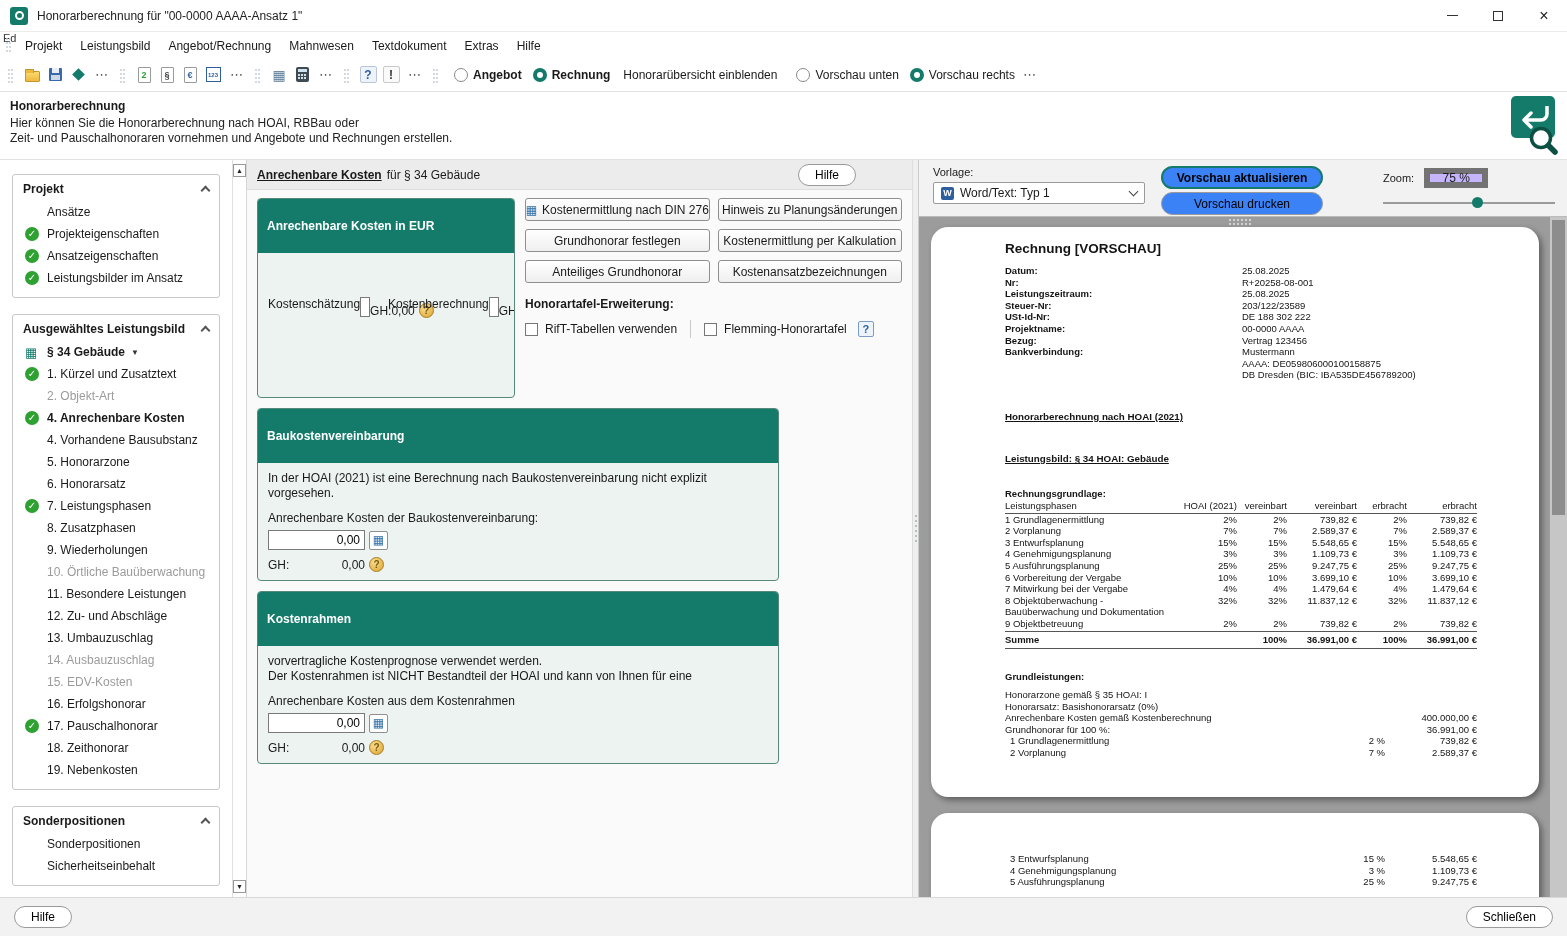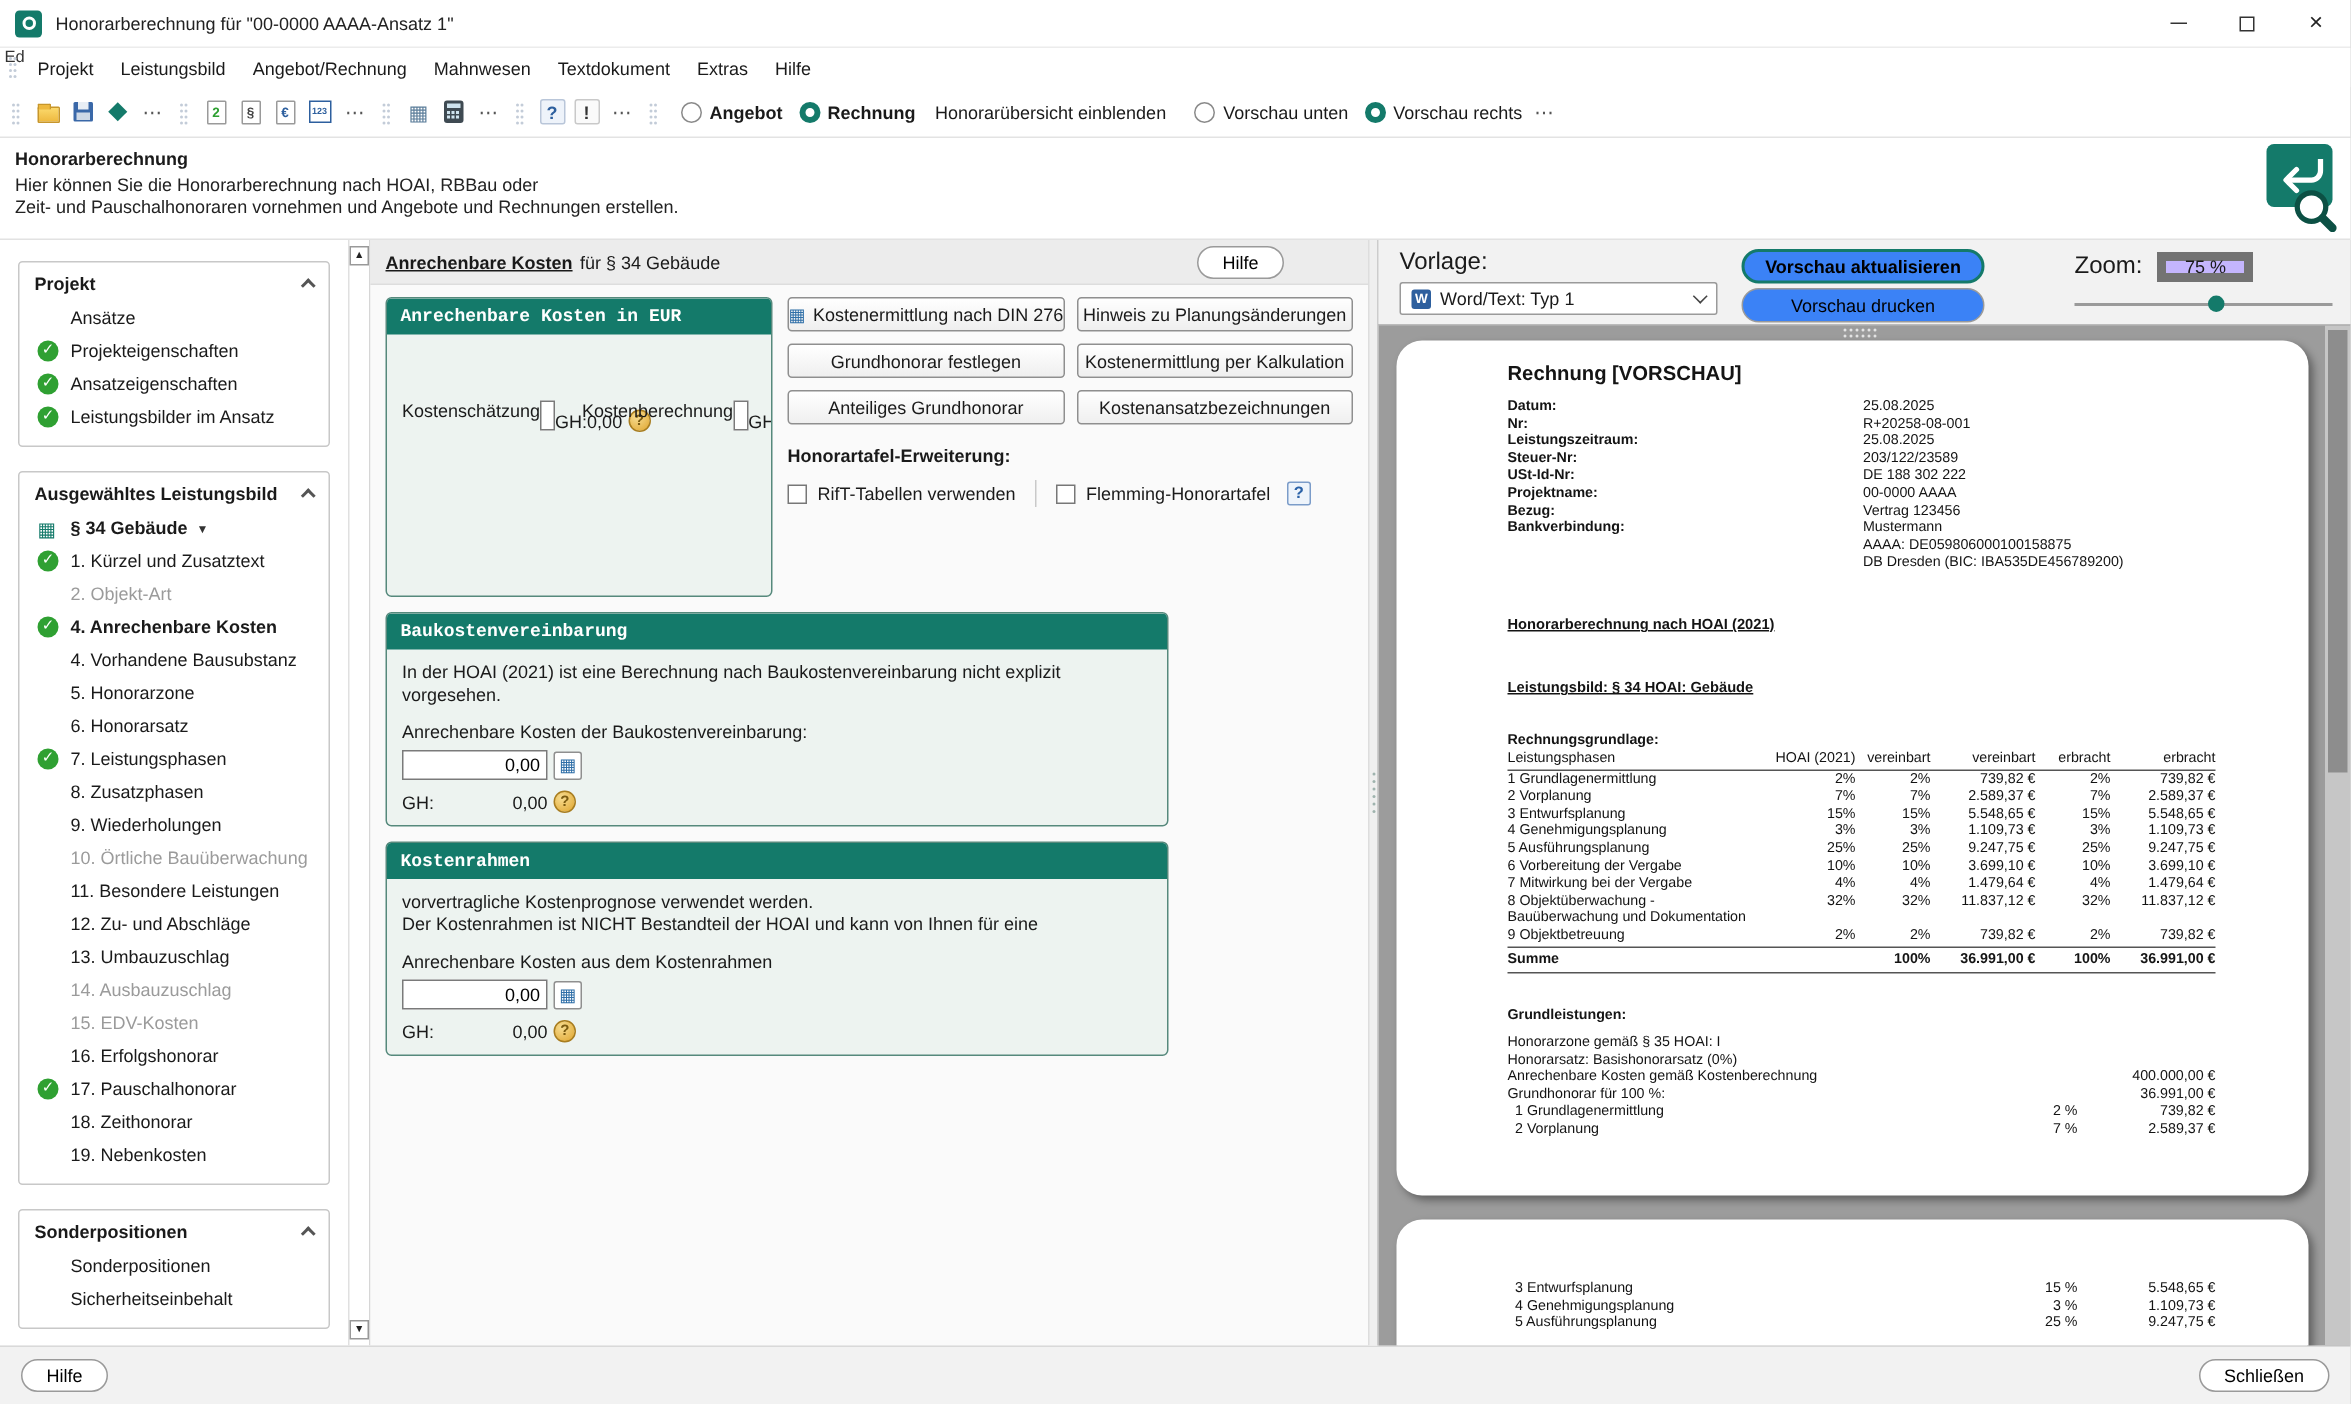--- a/index.html
+++ b/index.html
@@ -92,21 +92,21 @@
   .vs-btn{width:13px;height:13px;border:1px solid #999;background:#fff;font-size:7px;line-height:11px;text-align:center;color:#222;cursor:pointer;}
   .main-inner{flex:1;display:flex;flex-direction:column;min-width:0;}
   .main-titlebar{height:30px;flex:none;background:#ececec;display:flex;align-items:center;padding:0 10px;gap:5px;border-bottom:1px solid #ddd;}
   .main-title{font-weight:bold;text-decoration:underline;}
   .pill{border:1px solid #9a9a9a;background:#fff;border-radius:11px;padding:3px 16px;font:12px "Liberation Sans","DejaVu Sans",sans-serif;cursor:pointer;}
   .hilfe-top{margin-left:auto;margin-right:46px;}
   .main-body{flex:1;background:#fafafa;padding:8px 10px;overflow:hidden;}
 
   .row-top{display:flex;gap:10px;margin-bottom:10px;}
   .panel{border:1px solid #56897c;border-radius:4px;background:var(--panelBody);display:flex;flex-direction:column;overflow:hidden;}
-  .panel-head{background:var(--accent);color:#fff;font-weight:bold;padding:5px 9px;flex:none;font-family:Liberation Mono, monospace;}
+  .panel-head{background:var(--accent);color:#fff;font-weight:bold;padding:20px 9px;flex:none;}
   .panel-body{padding:8px 10px;flex:1;}
   .kosten-panel{width:258px;height:200px;flex:none;}
   .kp-cols{display:flex;gap:12px;margin-top:26px;padding-left:0;}
   .kp-col{width:108px;display:flex;margin-top:10px;}
   .kp-label{margin-bottom:3px;}
   .num-input{height:20px;border:1px solid #7a7a7a;background:#fff;text-align:right;padding:0 4px;font:12px "Liberation Sans","DejaVu Sans",sans-serif;width:100%;}
   .gh-row{display:flex;align-items:center;margin-top:6px;margin-right:-19px;}
   .gh-val{margin-left:auto;}
   .coin{flex:none;width:15px;height:15px;border-radius:50%;background:radial-gradient(circle at 35% 30%,#f7dc90,#dfa52e);border:1px solid #a87d20;color:#7a5a10;font-size:10px;font-weight:bold;display:flex;align-items:center;justify-content:center;margin-left:4px;cursor:pointer;}
 
@@ -131,21 +131,21 @@
   .gh-inner{width:97px;display:flex;}
 
   
   .vsplit{width:7px;flex:none;background:#efefef;border-left:1px solid #ddd;border-right:1px solid #ccc;position:relative;cursor:col-resize;}
   .vsplit::before{content:"";position:absolute;left:2px;top:50%;margin-top:-14px;width:2px;height:2px;border-radius:50%;background:#9fb3ae;
     box-shadow:0 5px 0 #9fb3ae,0 10px 0 #9fb3ae,0 15px 0 #9fb3ae,0 20px 0 #9fb3ae,0 25px 0 #9fb3ae;}
 
   
   .preview{width:648px;flex:none;display:flex;flex-direction:column;min-width:0;}
   .preview-controls{height:56px;flex:none;background:#f2f2f2;display:flex;padding:6px 12px 0 14px;gap:16px;}
-  .pv-lbl{font-size:16px;}
+  .pv-lbl{font-size:11px;}
   .vorlage-col{width:212px;flex:none;}
   .select{margin-top:4px;height:22px;border:1px solid #9a9a9a;border-radius:2px;background:#fff;display:flex;align-items:center;padding:0 7px;gap:6px;cursor:pointer;}
   .sel-icon{width:13px;height:13px;background:#2d5f9e;color:#fff;font-size:9px;font-weight:bold;display:flex;align-items:center;justify-content:center;border-radius:2px;flex:none;}
   .sel-caret{margin-left:auto;width:7px;height:7px;border-right:1.5px solid #444;border-bottom:1.5px solid #444;transform:rotate(45deg);margin-top:-4px;flex:none;}
   .btn-col{display:flex;flex-direction:column;gap:3px;width:162px;flex:none;}
   .pv-btn{height:23px;border-radius:12px;background:#3b82f6;font:12px "Liberation Sans","DejaVu Sans",sans-serif;cursor:pointer;}
   .pv-btn.primary{border:2px solid var(--accent);font-weight:bold;}
   .pv-btn.secondary{border:1px solid #9a9a9a;}
   .zoom-col{margin-left:auto;width:172px;padding-top:2px;flex:none;}
   .zoom-row{display:flex;align-items:center;gap:10px;}

